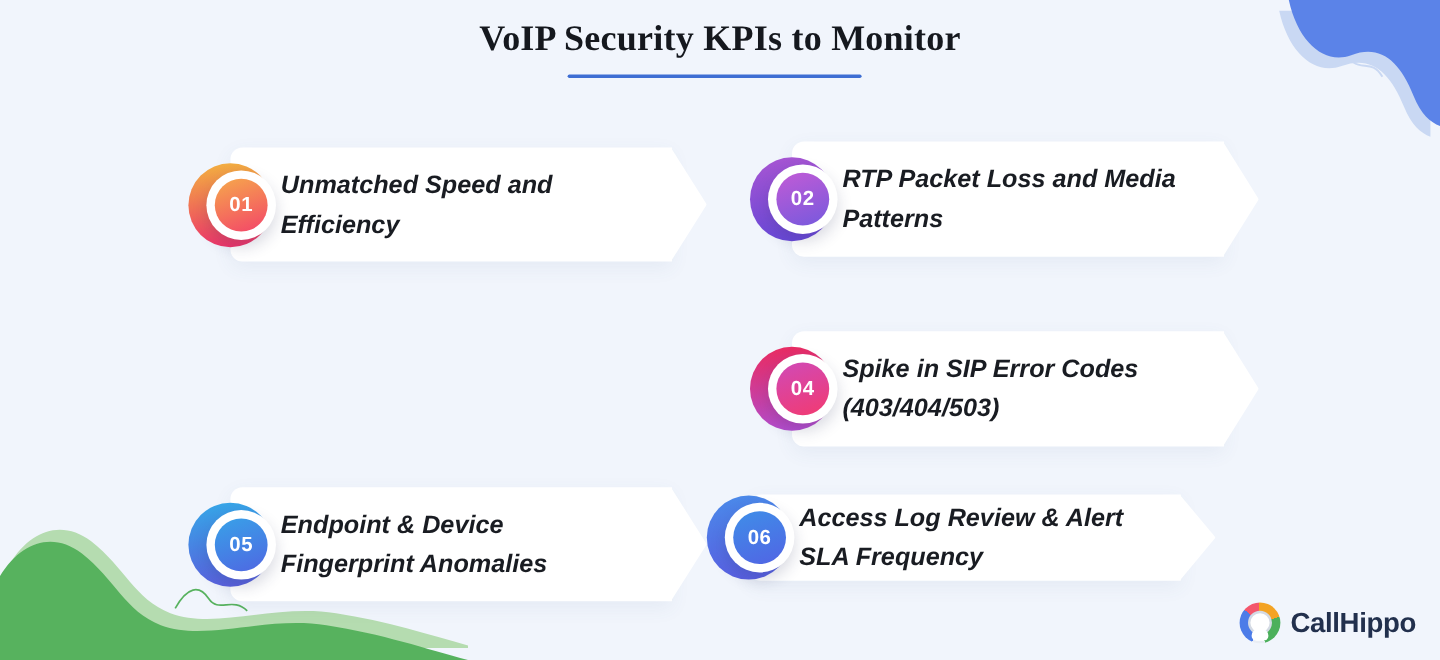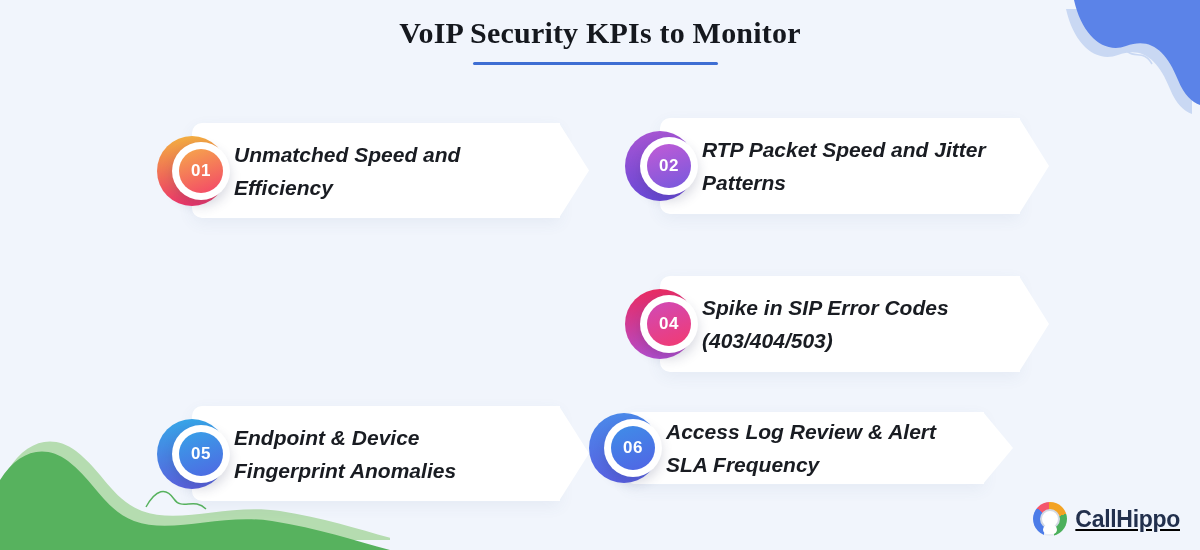--- a/index.html
+++ b/index.html
@@ -57,21 +57,21 @@
   .decor{position:absolute;pointer-events:none;}
   .decor-tr{top:0;right:0;}
   .decor-bl{bottom:0;left:0;}
   .wave-blue{fill:var(--blue-wave,#5b83e8);}
   .wave-blue-light{fill:var(--blue-wave-light,#c9d8f3);}
   .squiggle-blue{stroke:var(--blue-wave-light,#c9d8f3);fill:none;stroke-width:1.6;}
   .wave-green{fill:var(--green-wave,#57b25e);}
   .wave-green-light{fill:var(--green-wave-light,#b5dcb0);}
   .squiggle-green{stroke:var(--green-wave,#57b25e);fill:none;stroke-width:1.4;}
   
-  .logo{position:absolute;right:20px;bottom:14px;display:flex;align-items:center;gap:8px;text-decoration:underline;}
+  .logo{position:absolute;right:20px;bottom:14px;display:flex;align-items:center;gap:8px;}
   .logo-icon{width:34px;height:34px;border-radius:50%;position:relative;
     background:conic-gradient(from -50deg,
       var(--logo-red,#f4566c) 0 13%,
       var(--logo-orange,#f3a324) 13% 34%,
       var(--logo-green,#4cb05c) 34% 60%,
       #e9edf4 60% 70%,
       var(--logo-blue,#4c7ce8) 70% 100%);}
   .logo-icon::before{content:"";position:absolute;left:7px;top:7px;width:20px;height:20px;
     border-radius:50%;background:#fff;border:2.5px solid #d4dae4;box-sizing:border-box;}
   .logo-icon::after{content:"";position:absolute;left:10px;bottom:2px;width:14px;height:10px;
@@ -109,21 +109,21 @@
 Efficiency</div>
   </div>
 
   <div class="card c2">
     <div class="badge" style="--rf: #a855d2; --rt: #6648d8; --if: #c25bd6; --it: #7659dd;">
       <div class="badge-ring"></div>
       <div class="badge-disc">
         <div class="badge-num">02</div>
       </div>
     </div>
-    <div class="kpi-label">RTP Packet Speed and Jitter
+    <div class="kpi-label">RTP Packet Loss and Media
 Patterns</div>
   </div>
 
 
   <div class="card c4">
     <div class="badge" style="--rf: #ea2a5e; --rt: #b14fd4; --if: #d04ab8; --it: #f23a70;">
       <div class="badge-ring"></div>
       <div class="badge-disc">
         <div class="badge-num">04</div>
       </div>

